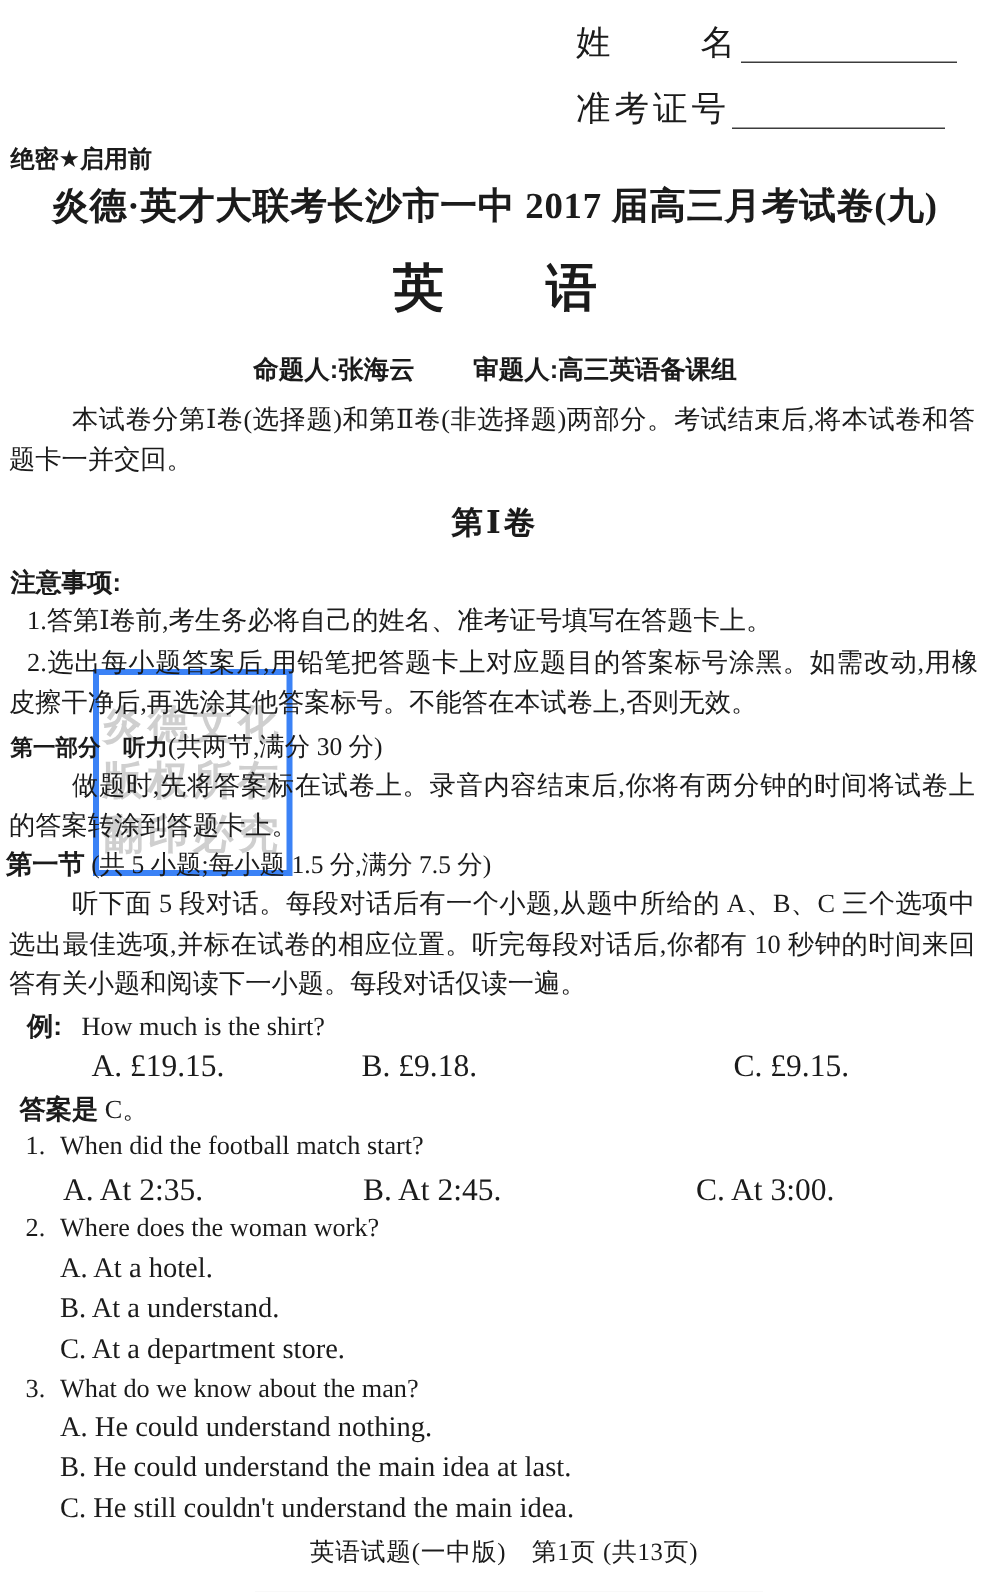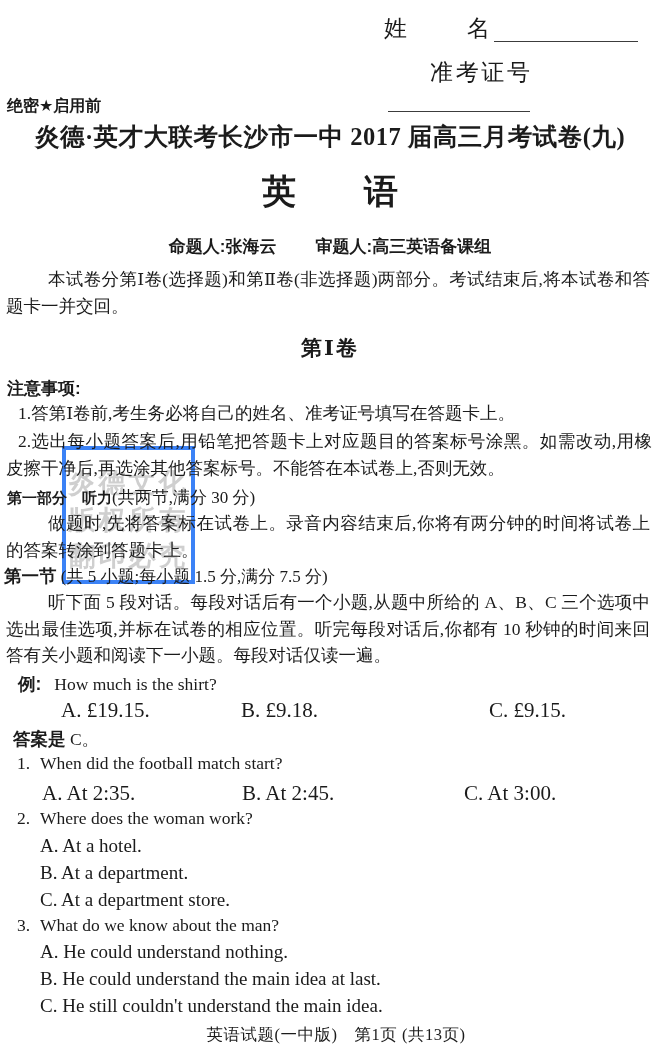--- a/index.html
+++ b/index.html
@@ -92,21 +92,21 @@
     <div>翻印必究</div>
   </div>
 
   <div class="content">
 
     <div class="field-row" style="top:16px;">
       <span class="field-label name">姓　名</span>
       <span class="field-line name"></span>
     </div>
 
-    <div class="field-row" style="top:60px;flex-direction:column;">
+    <div class="field-row" style="top:60px;">
       <span class="field-label adm">准考证号</span>
       <span class="field-line adm"></span>
     </div>
 
     <div class="abs hei secrecy">绝密★启用前</div>
 
     <div class="abs center exam-title">炎德·英才大联考长沙市一中 2017 届高三月考试卷(九)</div>
 
     <div class="abs center hei subject">英　　语</div>
 
@@ -160,21 +160,21 @@
       <span class="oa2">A. At 2:35.</span>
       <span class="ob2">B. At 2:45.</span>
       <span class="oc2">C. At 3:00.</span>
     </div>
 
     <div class="question" style="top:808px;">
       <span class="num">2.</span>
       <span class="qt">Where does the woman work?</span>
     </div>
     <div class="stack-opt" style="top:835px;">A. At a hotel.</div>
-    <div class="stack-opt" style="top:862px;">B. At a department.</div>
+    <div class="stack-opt" style="top:862px;">B. At a understand.</div>
     <div class="stack-opt" style="top:889px;">C. At a department store.</div>
 
     <div class="question" style="top:915px;">
       <span class="num">3.</span>
       <span class="qt">What do we know about the man?</span>
     </div>
     <div class="stack-opt" style="top:941px;">A. He could understand nothing.</div>
     <div class="stack-opt" style="top:968px;">B. He could understand the main idea at last.</div>
     <div class="stack-opt" style="top:995px;">C. He still couldn't understand the main idea.</div>
 

